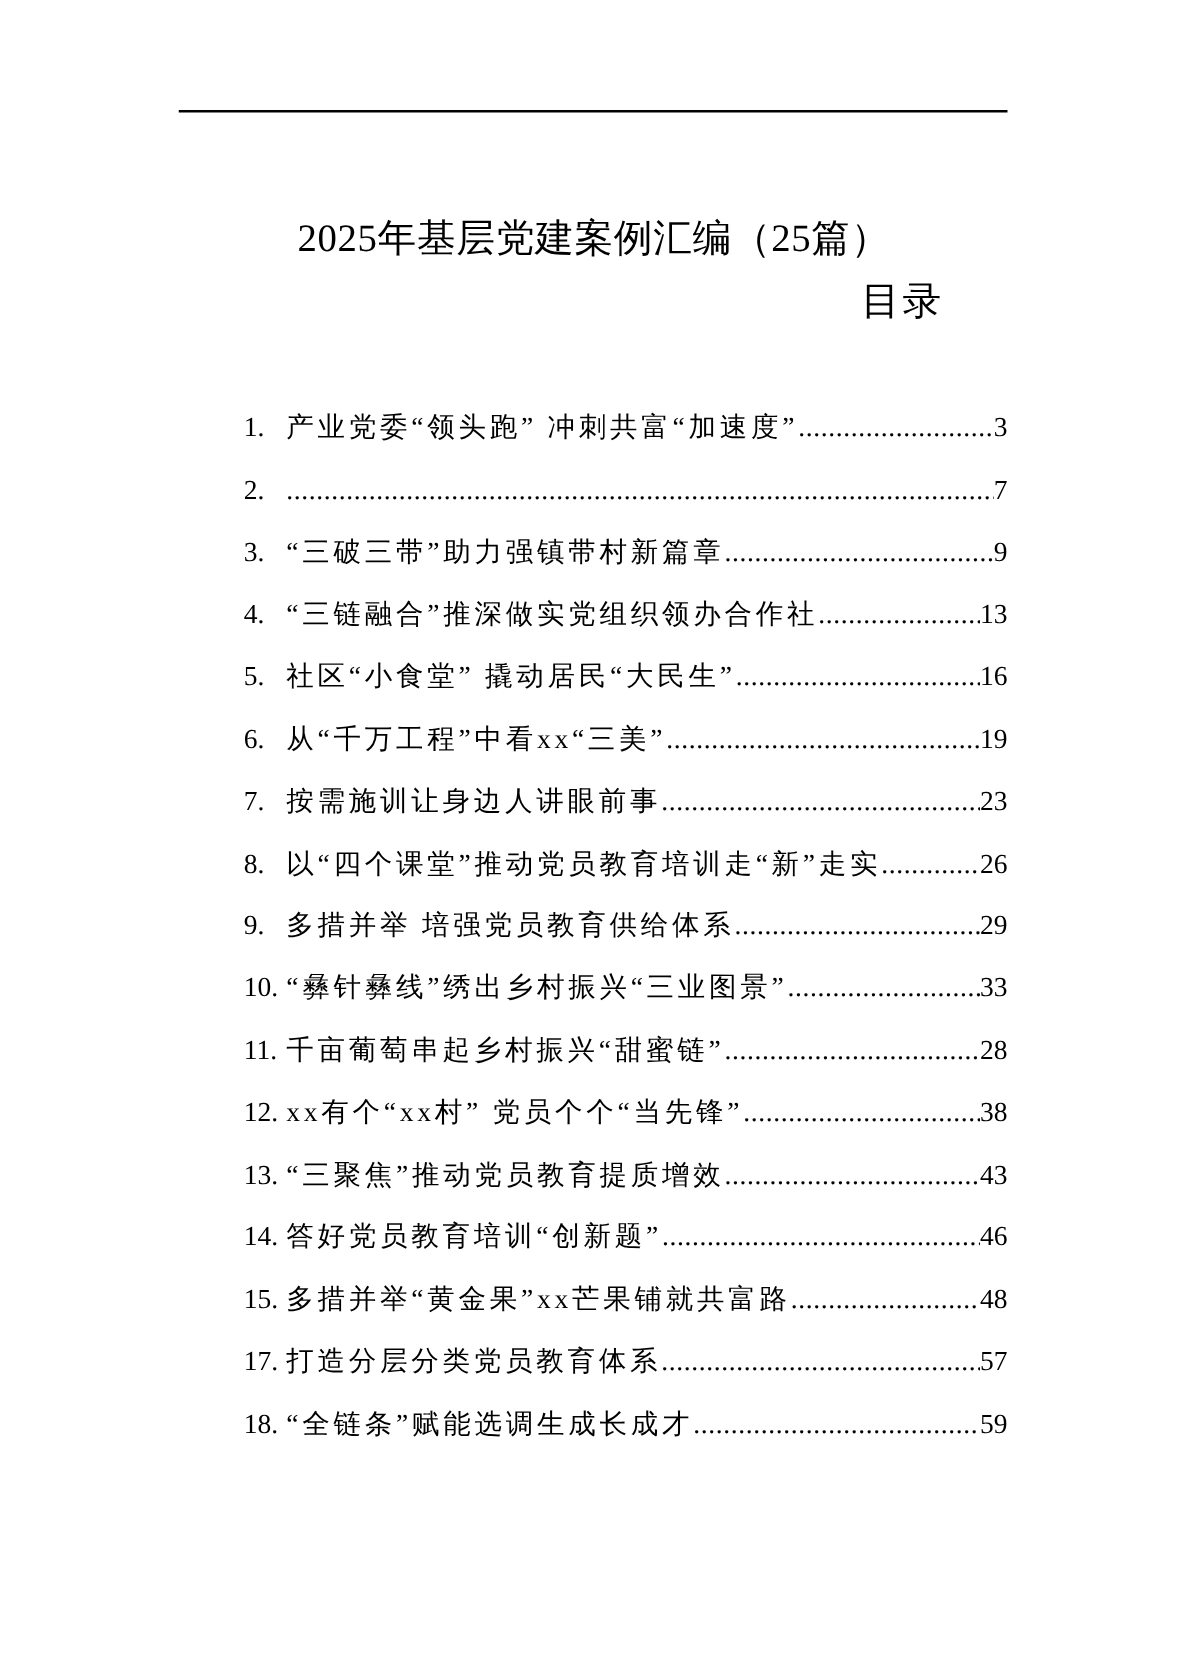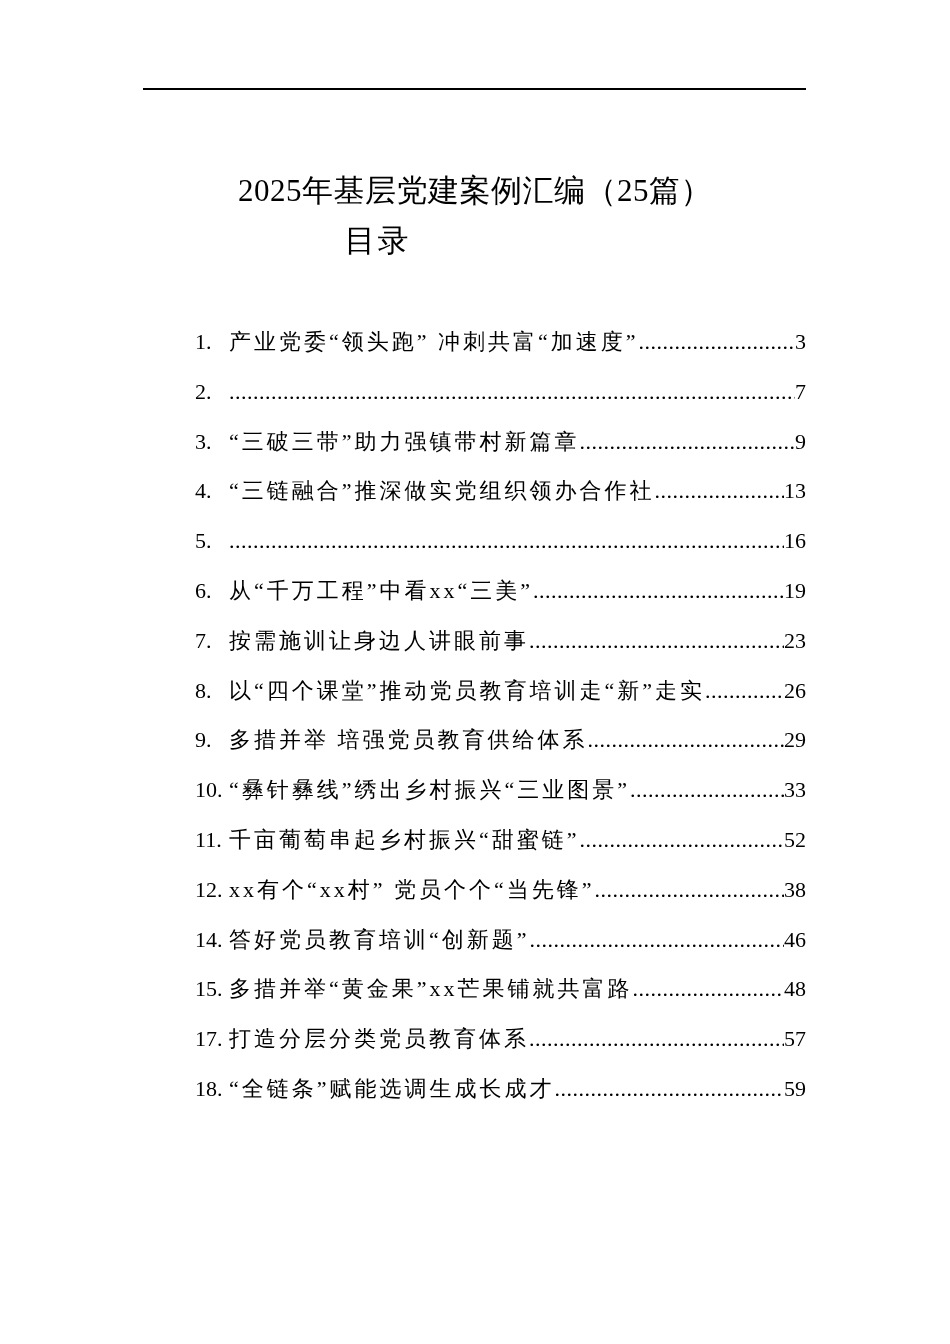--- a/index.html
+++ b/index.html
@@ -31,21 +31,21 @@
       text-align: center;
       font-size: 31px;
       line-height: 46px;
       letter-spacing: 0.5px;
     }
     .subtitle {
       position: absolute;
       left: 0;
       width: 755px;
       top: 218px;
-      text-align: center;
+      text-align: right;
       font-size: 31px;
       line-height: 46px;
       letter-spacing: 2px;
     }
     .toc {
       position: absolute;
       left: 195px;
       top: 322px;
       width: 611px;
       margin: 0;
@@ -111,20 +111,21 @@
     <span class="toc-page">9</span>
   </li>
   <li class="toc-item">
     <span class="toc-num">4.</span>
     <span class="toc-title">“三链融合”推深做实党组织领办合作社</span>
     <span class="toc-leader"></span>
     <span class="toc-page">13</span>
   </li>
   <li class="toc-item">
     <span class="toc-num">5.</span>
+    <span class="toc-title">社区“小食堂” 撬动居民“大民生”</span>
     <span class="toc-leader"></span>
     <span class="toc-page">16</span>
   </li>
   <li class="toc-item">
     <span class="toc-num">6.</span>
     <span class="toc-title">从“千万工程”中看xx“三美”</span>
     <span class="toc-leader"></span>
     <span class="toc-page">19</span>
   </li>
   <li class="toc-item">
@@ -148,27 +149,33 @@
   <li class="toc-item">
     <span class="toc-num">10.</span>
     <span class="toc-title">“彝针彝线”绣出乡村振兴“三业图景”</span>
     <span class="toc-leader"></span>
     <span class="toc-page">33</span>
   </li>
   <li class="toc-item">
     <span class="toc-num">11.</span>
     <span class="toc-title">千亩葡萄串起乡村振兴“甜蜜链”</span>
     <span class="toc-leader"></span>
-    <span class="toc-page">52</span>
+    <span class="toc-page">28</span>
   </li>
   <li class="toc-item">
     <span class="toc-num">12.</span>
     <span class="toc-title">xx有个“xx村” 党员个个“当先锋”</span>
     <span class="toc-leader"></span>
     <span class="toc-page">38</span>
+  </li>
+  <li class="toc-item">
+    <span class="toc-num">13.</span>
+    <span class="toc-title">“三聚焦”推动党员教育提质增效</span>
+    <span class="toc-leader"></span>
+    <span class="toc-page">43</span>
   </li>
   <li class="toc-item">
     <span class="toc-num">14.</span>
     <span class="toc-title">答好党员教育培训“创新题”</span>
     <span class="toc-leader"></span>
     <span class="toc-page">46</span>
   </li>
   <li class="toc-item">
     <span class="toc-num">15.</span>
     <span class="toc-title">多措并举“黄金果”xx芒果铺就共富路</span>

